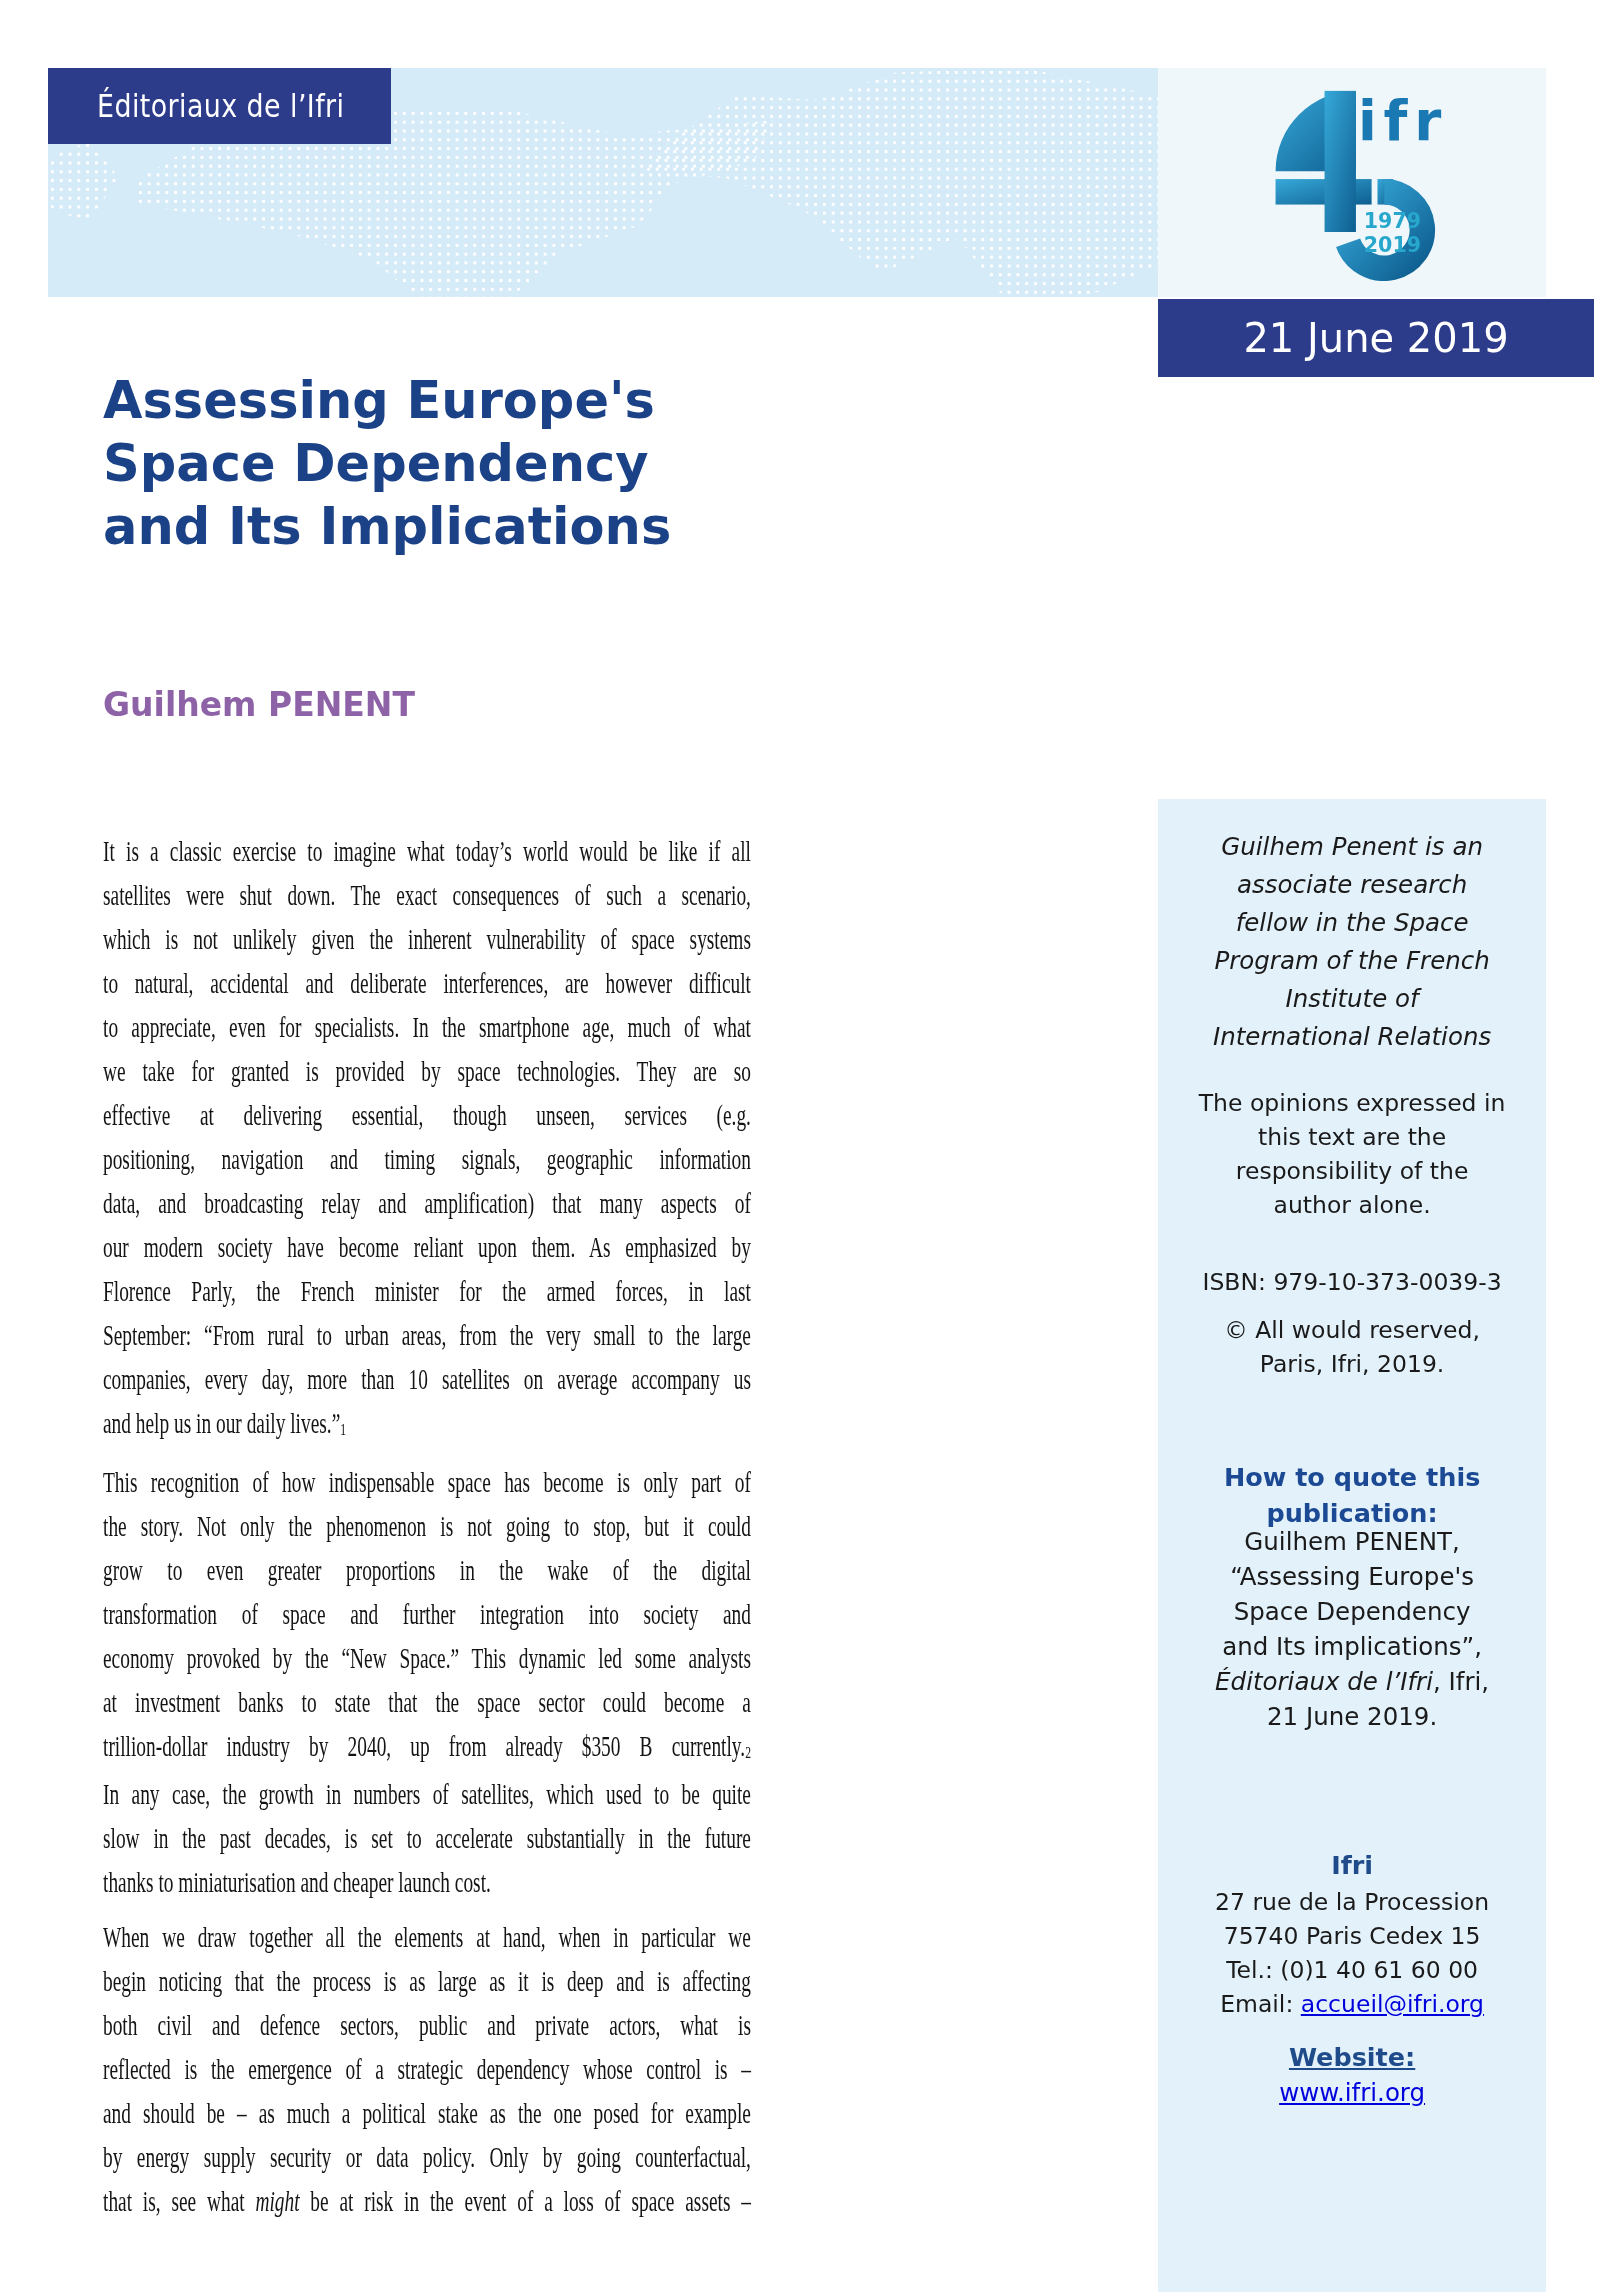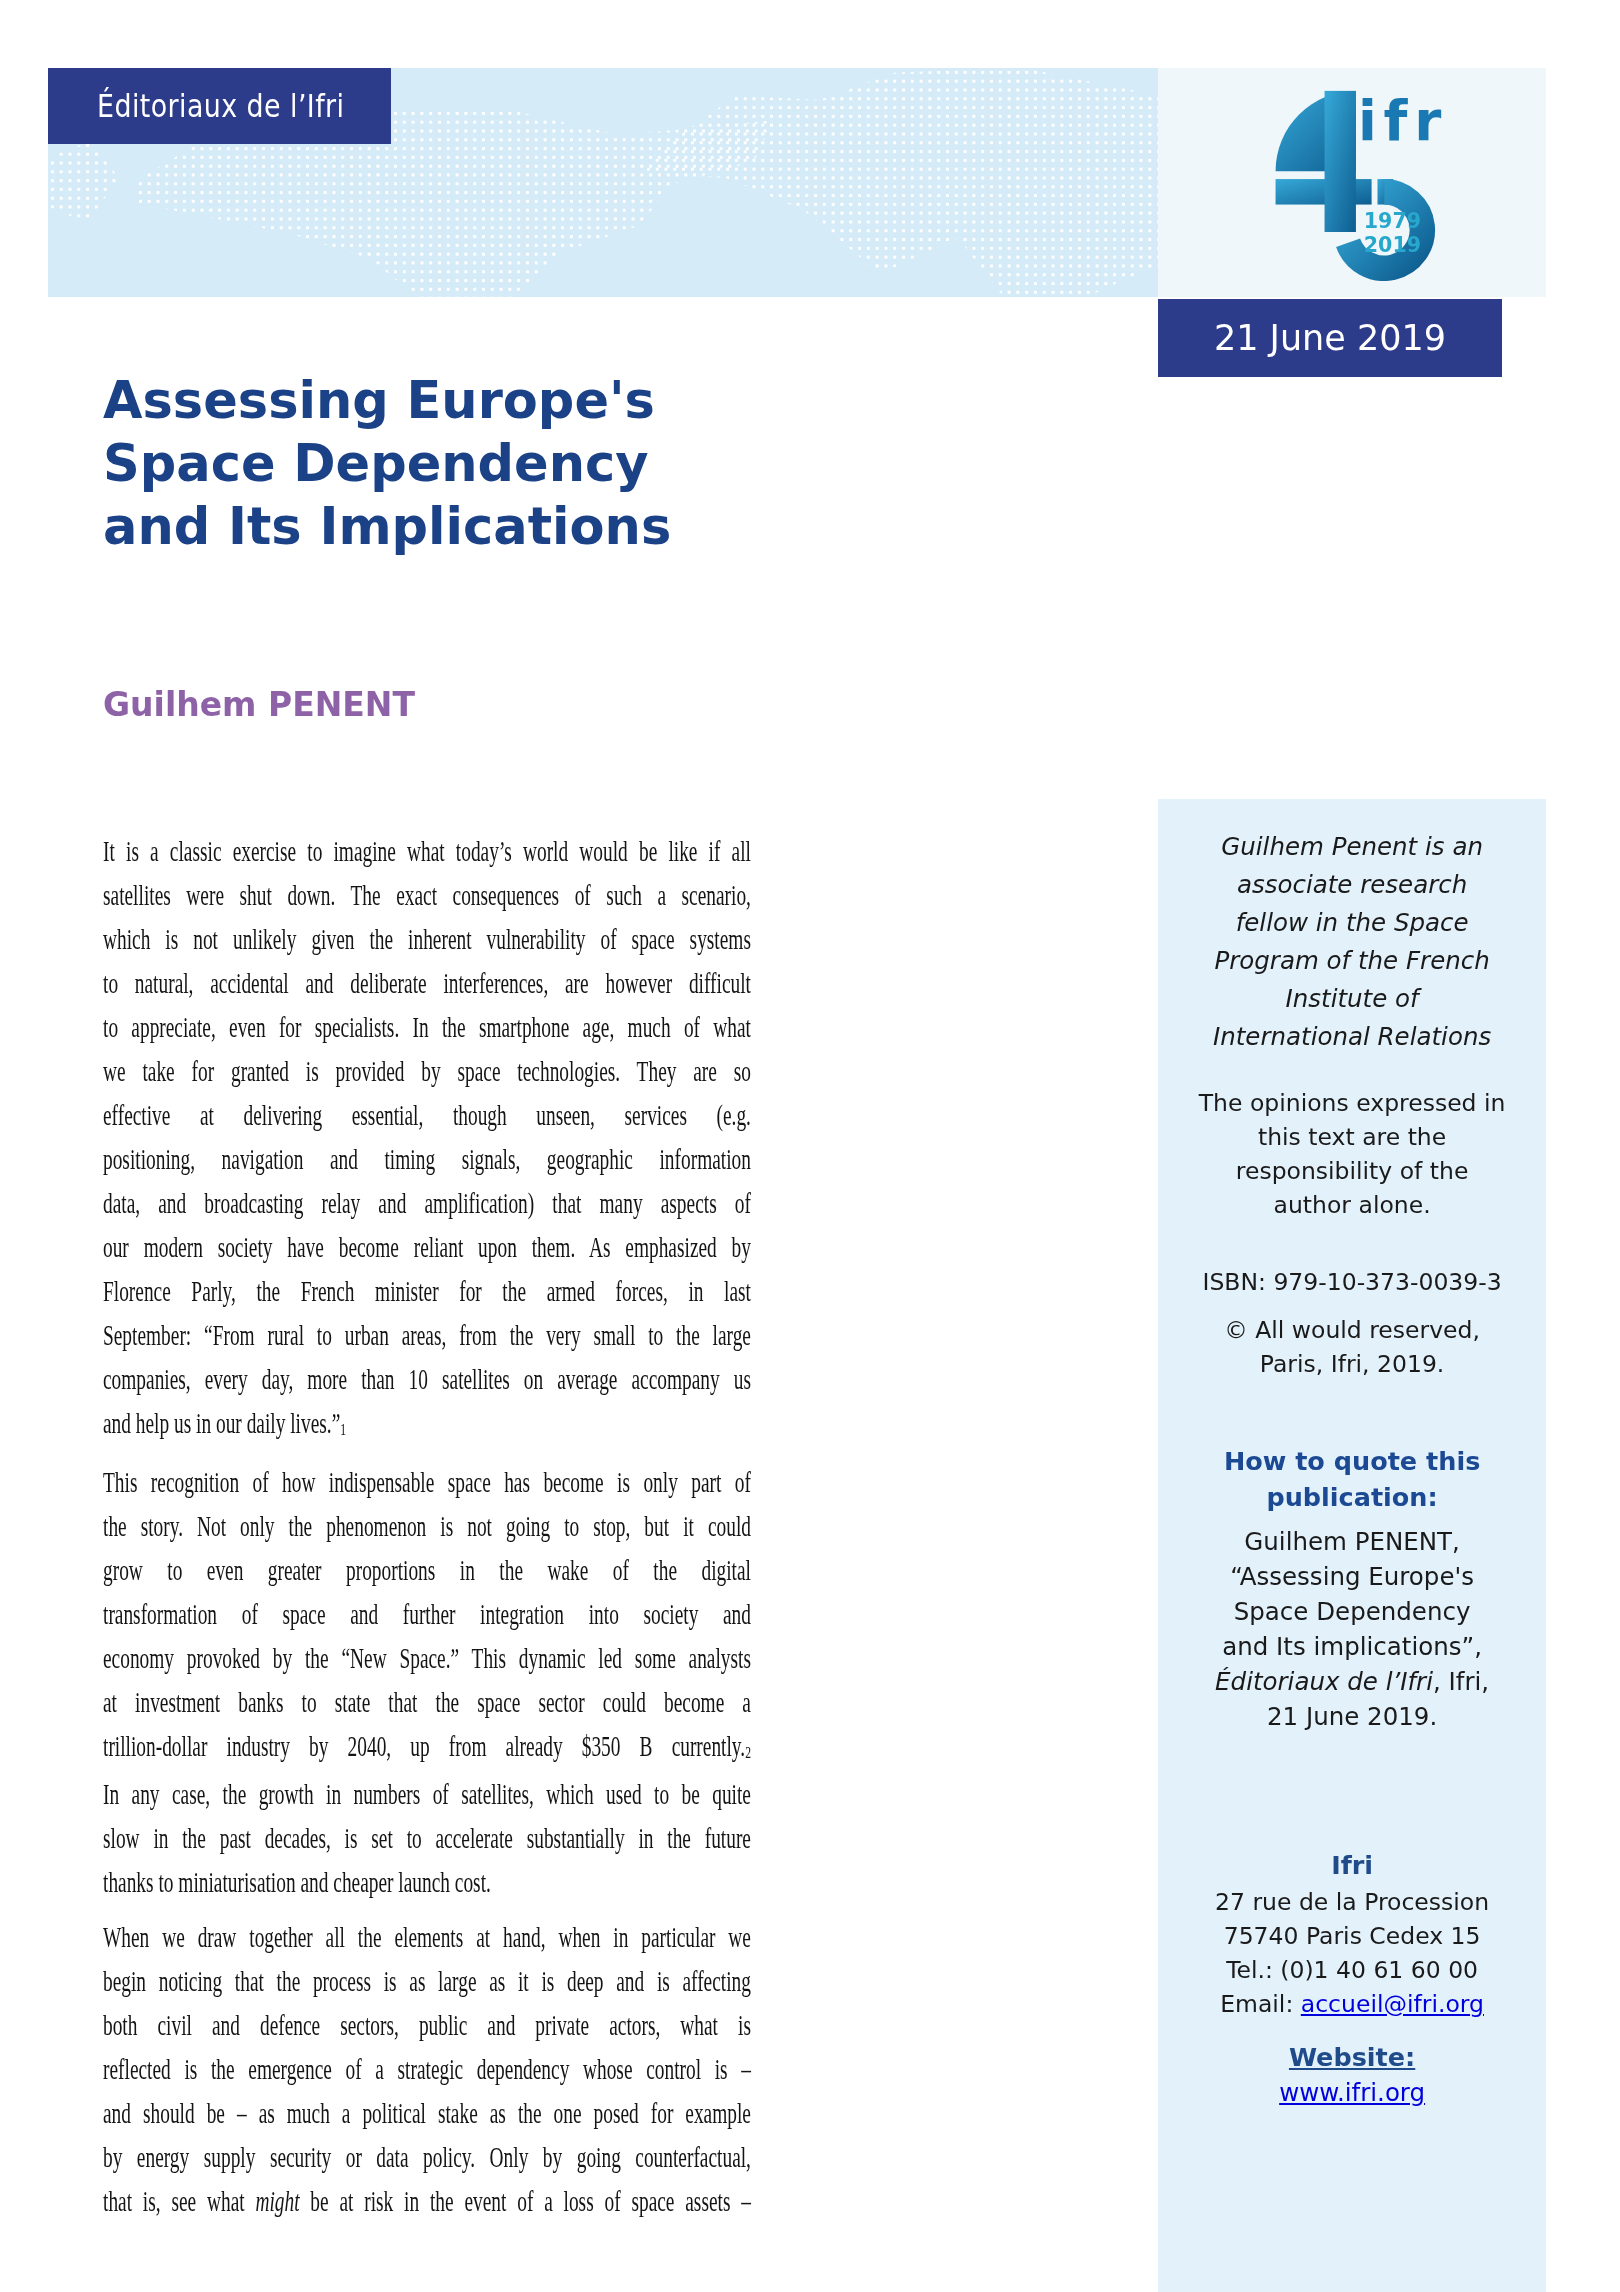--- a/index.html
+++ b/index.html
@@ -34,23 +34,23 @@
   }
   .series-banner span {
     display:inline-block; margin-left:49px; font-size:32px; letter-spacing:0.5px;
     transform:scaleX(0.84); transform-origin:0 50%; white-space:nowrap;
   }
   .logo-box {
     position:absolute; left:1158px; top:68px; width:388px; height:229px;
     background:#eff7fb; display:flex; align-items:center; justify-content:center;
   }
   .date-banner {
-    position:absolute; left:1158px; top:299px; width:344px; height:78px;
+    position:absolute; left:1158px; top:299px; width:436px; height:78px;
     background:#2d3b8b; color:#ffffff; display:flex; align-items:center; justify-content:center;
-    font-size:35px;
+    font-size:40px;
   }
   
   .doc-title {
     position:absolute; left:103px; top:369px; width:882px;
     color:#1b4287; font-size:51px; font-weight:bold; line-height:63px;
   }
   .author {
     position:absolute; left:103px; top:685px;
     color:#8e62a7; font-size:33px; font-weight:bold;
   }
@@ -67,21 +67,21 @@
   
   .sidebar {
     position:absolute; left:1158px; top:799px; width:388px; height:1637px;
     background:#e3f1fa; color:#1a1a1a;
   }
   .sb-block { position:absolute; left:17.6px; width:353px; text-align:center; }
   .sb-bio { top:29px; font-style:italic; font-size:24.5px; line-height:38px; }
   .sb-op  { top:287px; font-size:23.5px; line-height:34px; }
   .sb-isbn { top:469px; font-size:23.5px; }
   .sb-rights { top:514px; font-size:23.5px; line-height:34px; }
-  .sb-quote-h { top:644px; font-size:25.5px; line-height:36px; font-weight:bold; color:#1c4993; }
+  .sb-quote-h { top:660px; font-size:25.5px; line-height:36px; font-weight:bold; color:#1c4993; }
   .sb-quote { top:725px; font-size:24.5px; line-height:35px; }
   .sb-org { top:1051px; font-size:25.5px; font-weight:bold; color:#1f4b8a; }
   .sb-addr { top:1086px; font-size:23.5px; line-height:34px; }
   .sb-web-h { top:1243px; font-size:25.5px; font-weight:bold; color:#1f4b8a;text-decoration:underline; }
   .sb-web { top:1279px; font-size:24.5px; }
   .sb-link { color:#0000dd; text-decoration:underline; cursor:pointer; }
   .footer-blue {
     position:absolute; left:155px; bottom:1px; width:155px; height:77px; background:#d2eaf9;
   }
   .footer-gray {

